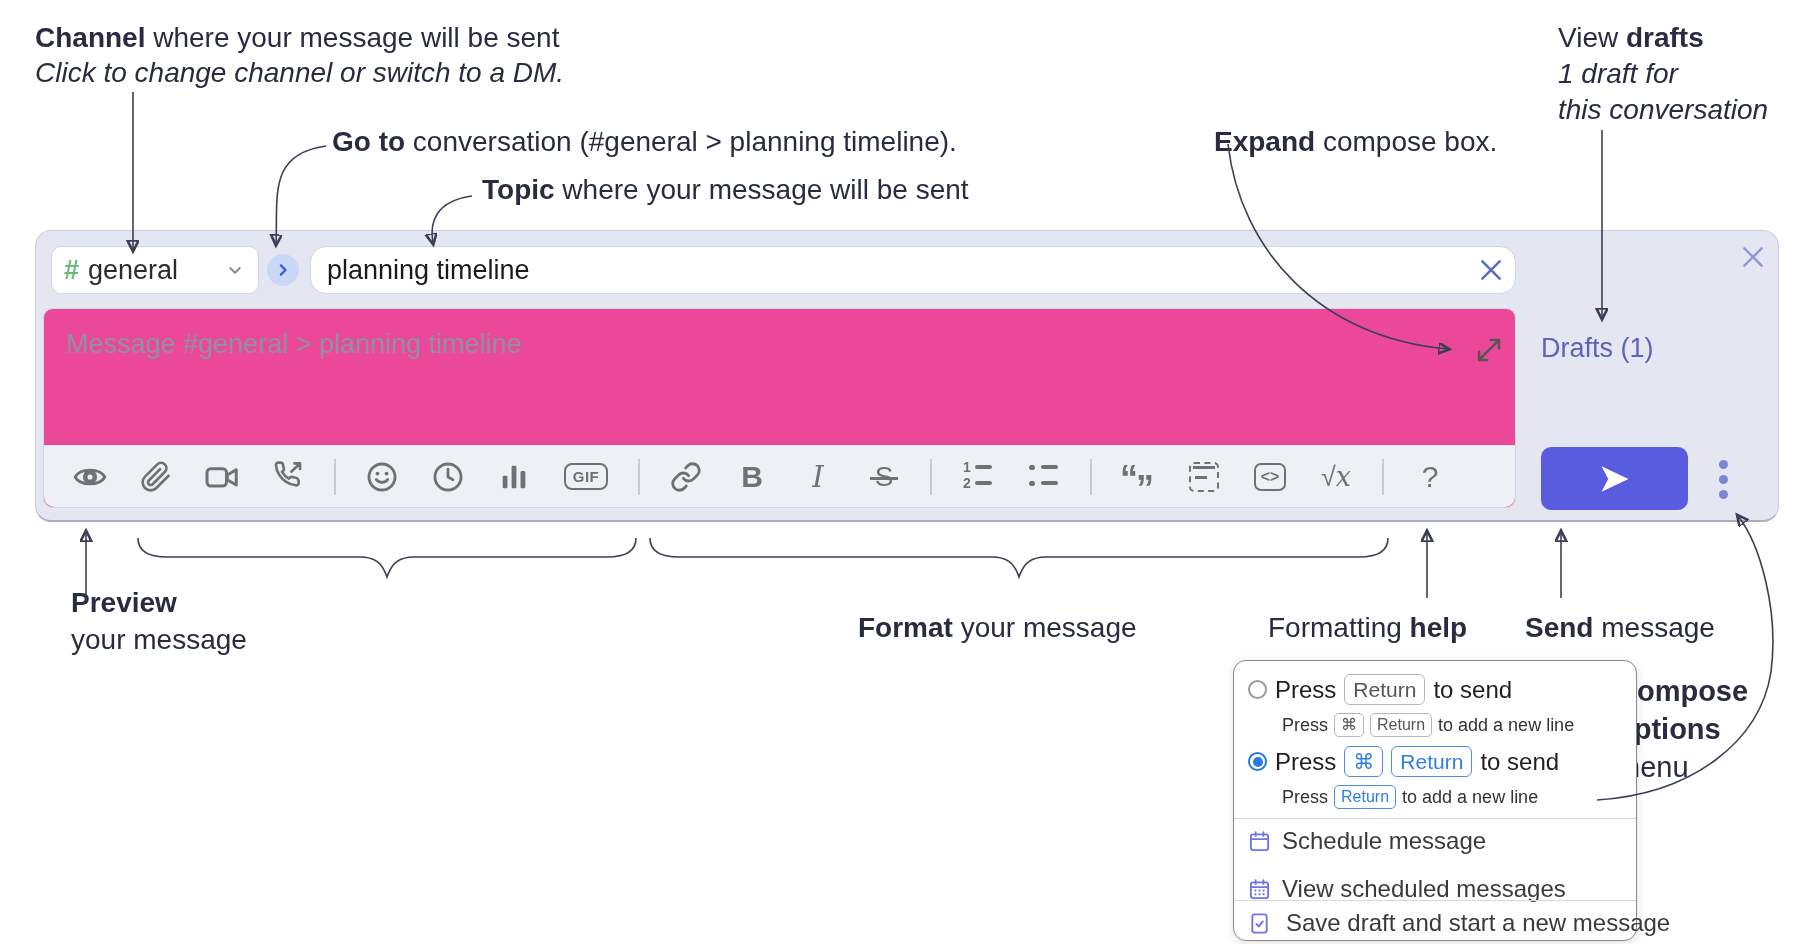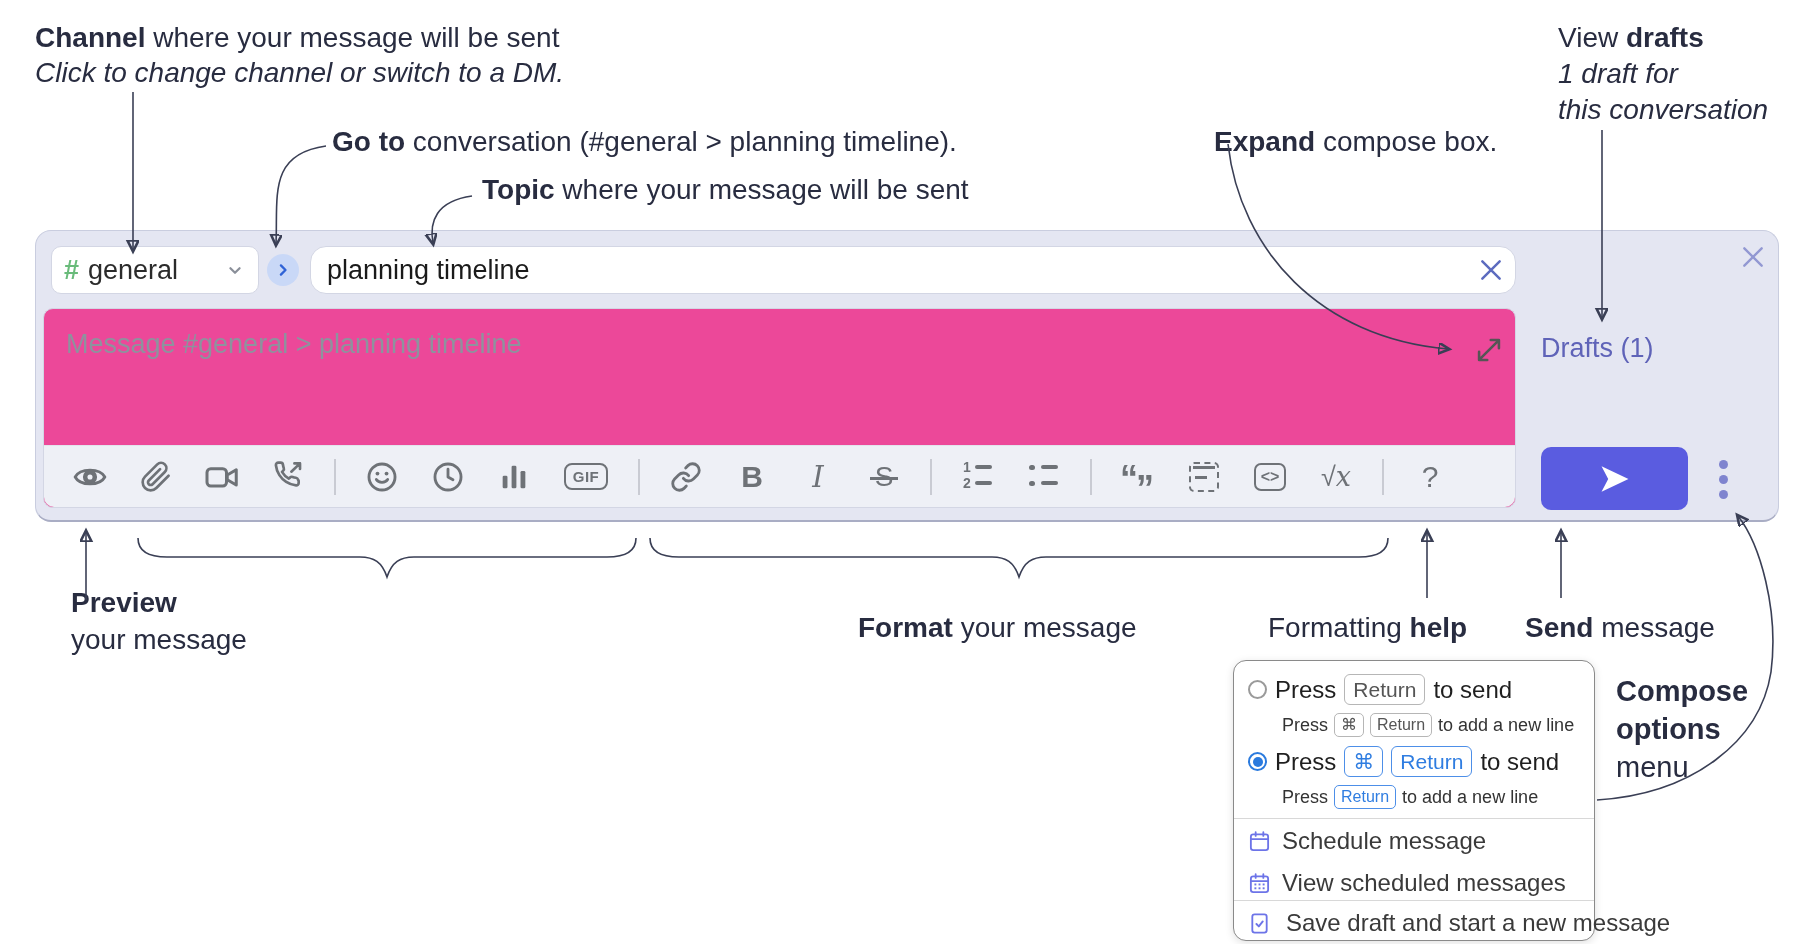--- a/index.html
+++ b/index.html
@@ -81,21 +81,21 @@
 
   
   #drafts-link{position:absolute;left:1505px;top:102px;font-size:27px;color:#5f63b8;text-decoration:none;cursor:pointer;}
   #send-btn{position:absolute;left:1505px;top:216px;width:147px;height:63px;border:none;border-radius:10px;
             background:#5a5ce0;display:flex;align-items:center;justify-content:center;cursor:pointer;}
   #more-btn{position:absolute;left:1672px;top:222px;width:30px;height:52px;border:none;background:none;
             display:flex;flex-direction:column;align-items:center;justify-content:center;gap:6px;cursor:pointer;}
   #more-btn i{width:9px;height:9px;border-radius:50%;background:#7f84cf;}
 
   
-  #popup{position:absolute;left:1233px;top:660px;width:362px;height:281px;background:#fff;
+  #popup{position:absolute;left:1233px;top:660px;width:404px;height:281px;background:#fff;
          border:1.5px solid #8a8a8a;border-radius:13px;box-shadow:0 2px 8px rgba(0,0,0,0.12);
          z-index:5;box-sizing:border-box;font-size:24px;color:#1f1f1f;}
   .prow{position:absolute;left:14px;display:flex;align-items:center;gap:8px;white-space:nowrap;cursor:pointer;}
   .psub{position:absolute;left:48px;display:flex;align-items:center;gap:6px;font-size:18px;color:#333;white-space:nowrap;}
   .radio{width:19px;height:19px;border:2px solid #9a9a9a;border-radius:50%;box-sizing:border-box;background:#fff;flex:none;}
   .radio.sel{border-color:#2a7ade;position:relative;}
   .radio.sel::after{content:"";position:absolute;left:2.5px;top:2.5px;width:10px;height:10px;border-radius:50%;background:#2a7ade;}
   .key{display:inline-block;border:1.5px solid #b6b6b6;border-radius:6px;padding:0 8px;line-height:29px;
        color:#555;background:#fff;font-size:21px;}
   .key.sm{font-size:16px;line-height:22px;padding:0 6px;border-radius:5px;}
@@ -354,21 +354,21 @@
 
     <i class="pdiv" style="top:157px;"></i>
 
     <div class="mitem" style="top:166px;">
       <svg width="23" height="23" viewBox="0 0 24 24">
           <rect x="3" y="4.5" width="18" height="16.5" rx="2.5" stroke="#6d74e8" stroke-width="1.9" fill="none"></rect>
           <path d="M3,9.5 L21,9.5 M8,2.3 L8,6.2 M16,2.3 L16,6.2" stroke="#6d74e8" stroke-width="1.9" fill="none" stroke-linecap="round"></path>
         </svg>
       <span>Schedule message</span>
     </div>
-    <div class="mitem" style="top:208px;">
+    <div class="mitem" style="top:214px;">
       <svg width="23" height="23" viewBox="0 0 24 24">
           <rect x="3" y="4.5" width="18" height="16.5" rx="2.5" stroke="#6d74e8" stroke-width="1.9" fill="none"></rect>
           <path d="M3,9.5 L21,9.5 M8,2.3 L8,6.2 M16,2.3 L16,6.2" stroke="#6d74e8" stroke-width="1.9" fill="none" stroke-linecap="round"></path>
           <g fill="#6d74e8">
             <rect x="6.7" y="12" width="2" height="2"></rect>
             <rect x="11" y="12" width="2" height="2"></rect>
             <rect x="15.3" y="12" width="2" height="2"></rect>
             <rect x="6.7" y="16" width="2" height="2"></rect>
             <rect x="11" y="16" width="2" height="2"></rect>
             <rect x="15.3" y="16" width="2" height="2"></rect>

